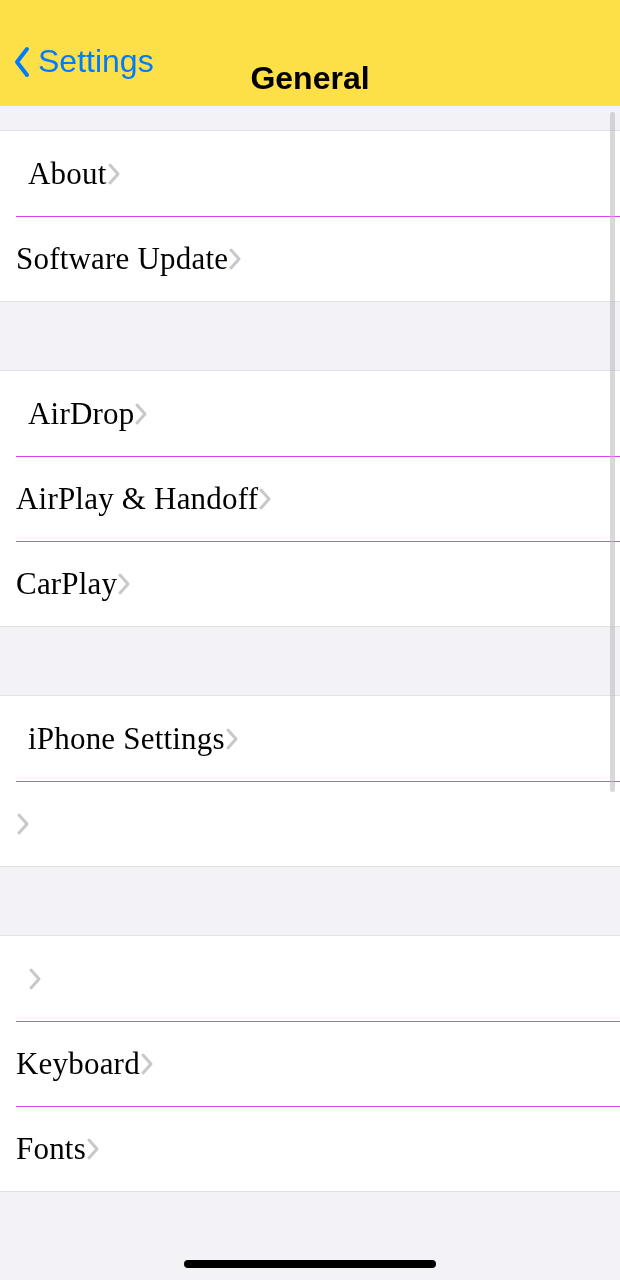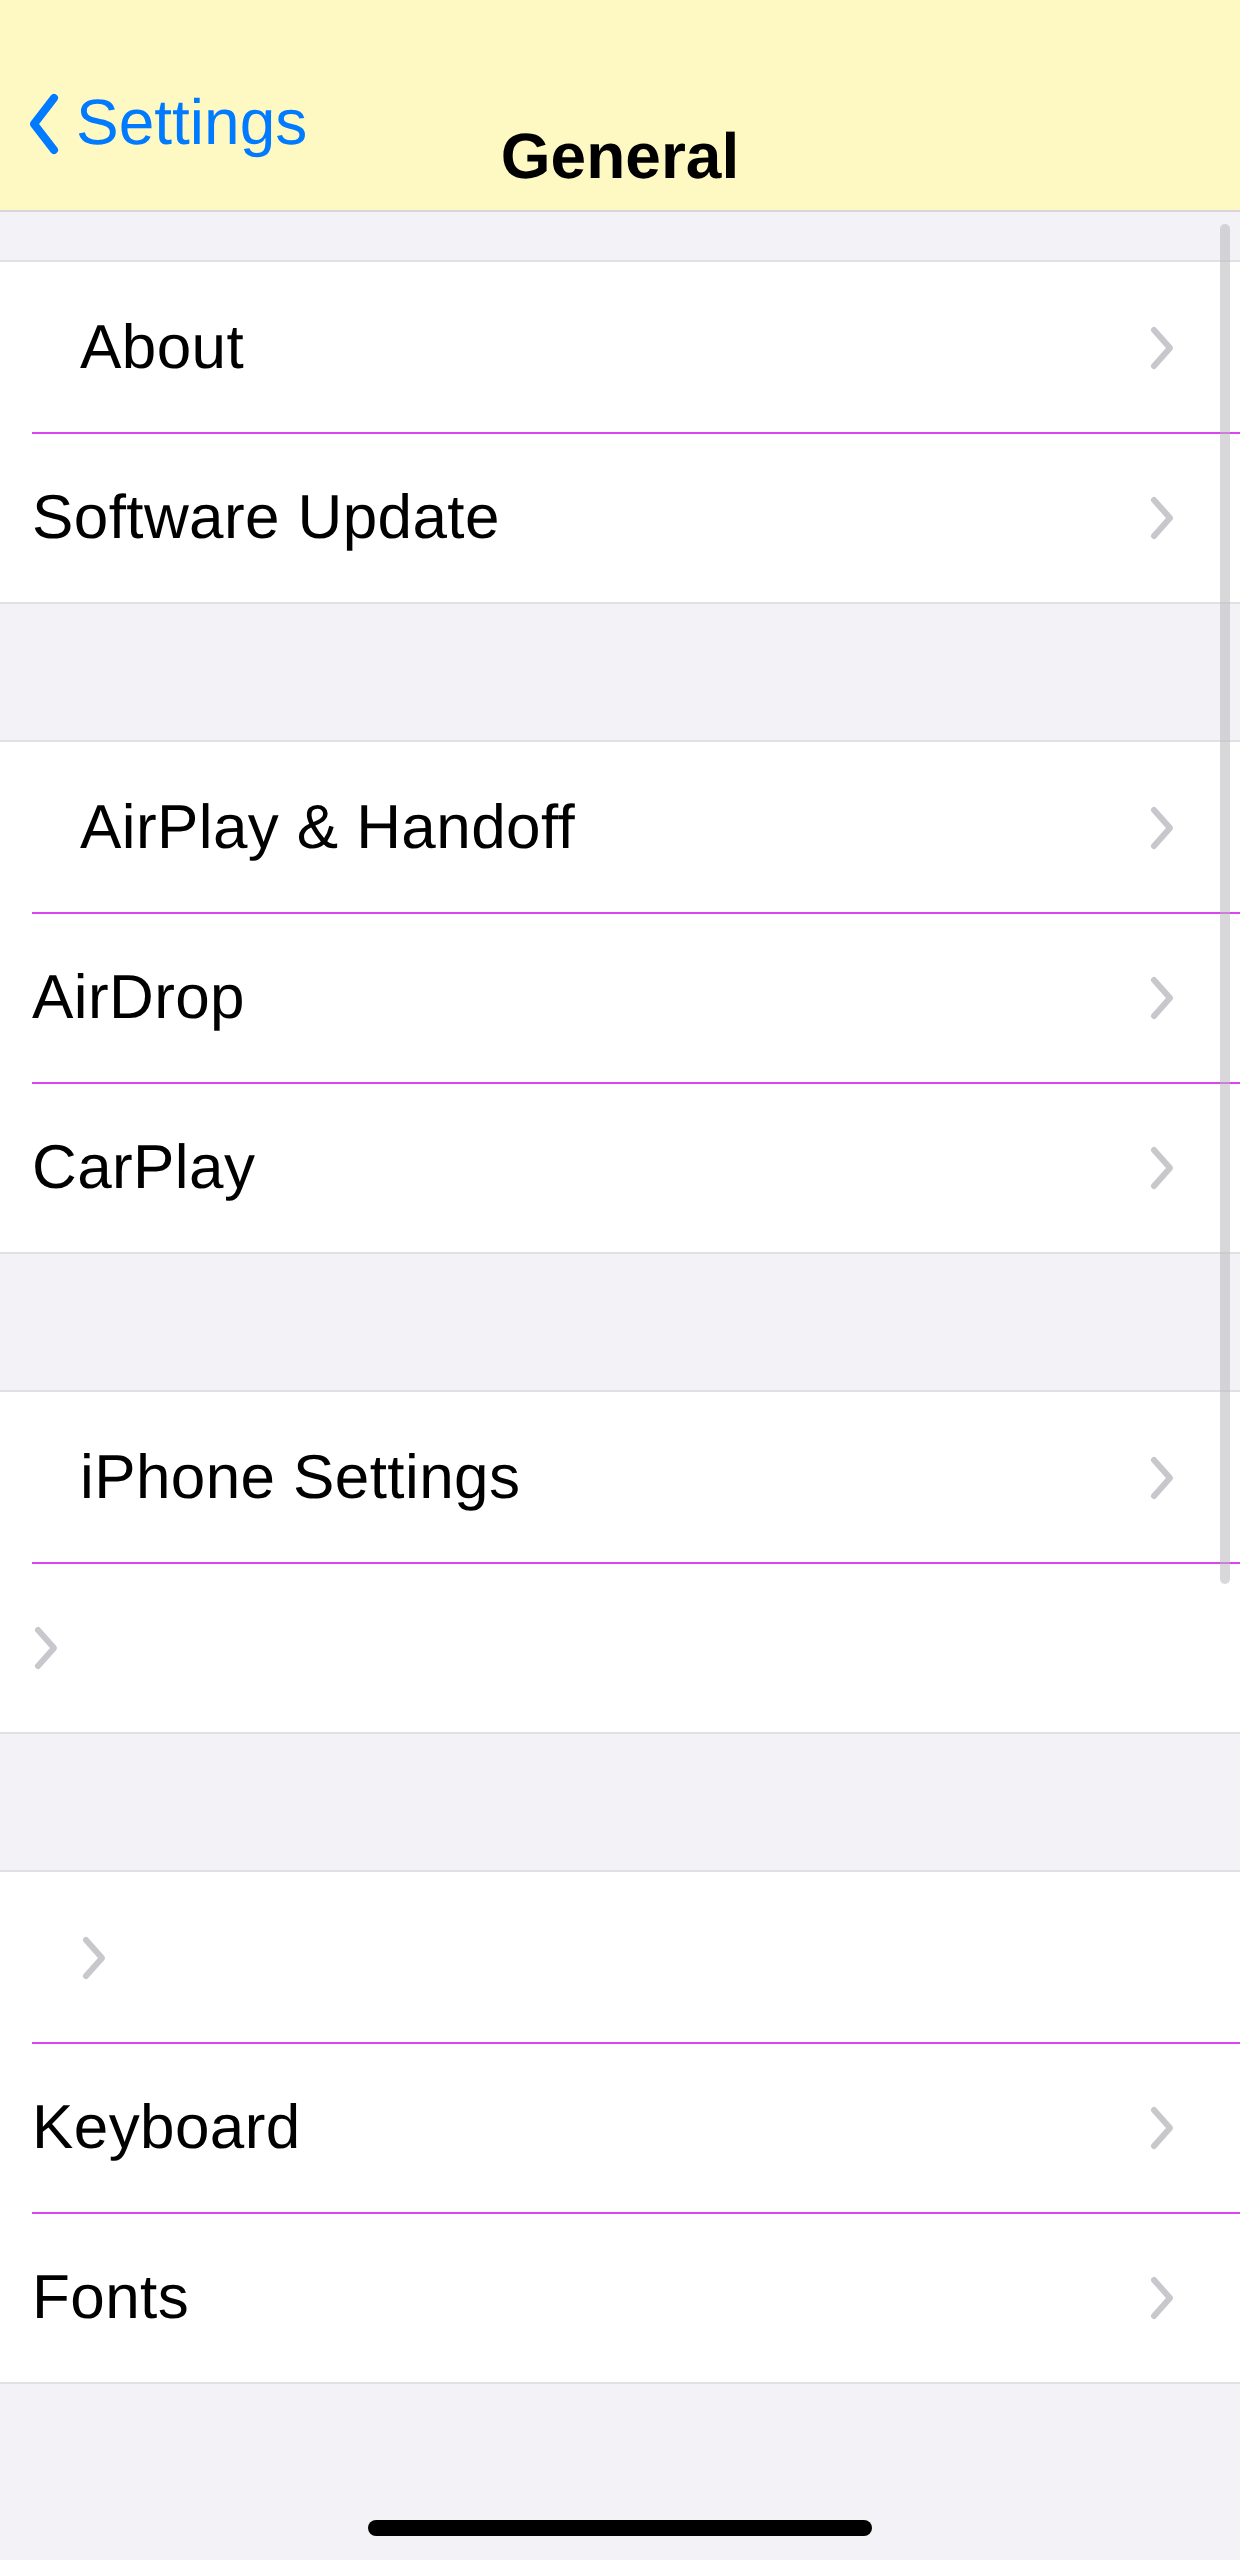--- a/index.html
+++ b/index.html
@@ -11,21 +11,21 @@
     body {
       width: 620px;
       height: 1280px;
       background: #f2f2f7;
       font-family: -apple-system, 'Helvetica Neue', Helvetica, Arial, sans-serif;
       overflow: hidden;
       position: relative;
     }
     .nav-bar {
       height: 106px;
-      background: #fef9c3;
+      background: #fde047;
       border-bottom: 1px solid #d6d6db;
       display: flex;
       align-items: center;
       position: relative;
       padding: 0 12px;
       padding-top: 18px;
     }
     .back-button {
       display: flex;
       align-items: center;
@@ -66,24 +66,25 @@
     }
     .section-gap {
       height: 24px;
     }
     .section-gap-large {
       height: 68px;
     }
     .row {
       display: flex;
       align-items: center;
-      justify-content: space-between;
-      padding: 24px 30px 24px 40px;
+      justify-content: flex-start;
+      padding: 24px 30px 24px 28px;
       cursor: pointer;
       min-height: 85px;
+      font-family: Liberation Serif, serif;
     }
     .row + .row {
       border-top: 1px solid #d946ef;
       margin-left: 16px;
       padding-left: 0;
     }
     .row-label {
       font-size: 31px;
       font-weight: 400;
       color: #000;
@@ -155,29 +156,29 @@
             <polyline points="3,3 11,12 3,21"></polyline>
           </svg>
       </span>
     </div>
   </div>
 
   <div class="section-gap-large"></div>
 
   <div class="section">
     <div class="row">
+      <span class="row-label">AirDrop</span>
+      <span class="disclosure">
+        <svg viewBox="0 0 14 24" fill="none" stroke="#c7c7cc" stroke-width="3" stroke-linecap="round" stroke-linejoin="round">
+            <polyline points="3,3 11,12 3,21"></polyline>
+          </svg>
+      </span>
+    </div>
+    <div class="row">
       <span class="row-label">AirPlay &amp; Handoff</span>
-      <span class="disclosure">
-        <svg viewBox="0 0 14 24" fill="none" stroke="#c7c7cc" stroke-width="3" stroke-linecap="round" stroke-linejoin="round">
-            <polyline points="3,3 11,12 3,21"></polyline>
-          </svg>
-      </span>
-    </div>
-    <div class="row">
-      <span class="row-label">AirDrop</span>
       <span class="disclosure">
         <svg viewBox="0 0 14 24" fill="none" stroke="#c7c7cc" stroke-width="3" stroke-linecap="round" stroke-linejoin="round">
             <polyline points="3,3 11,12 3,21"></polyline>
           </svg>
       </span>
     </div>
     <div class="row">
       <span class="row-label">CarPlay</span>
       <span class="disclosure">
         <svg viewBox="0 0 14 24" fill="none" stroke="#c7c7cc" stroke-width="3" stroke-linecap="round" stroke-linejoin="round">

